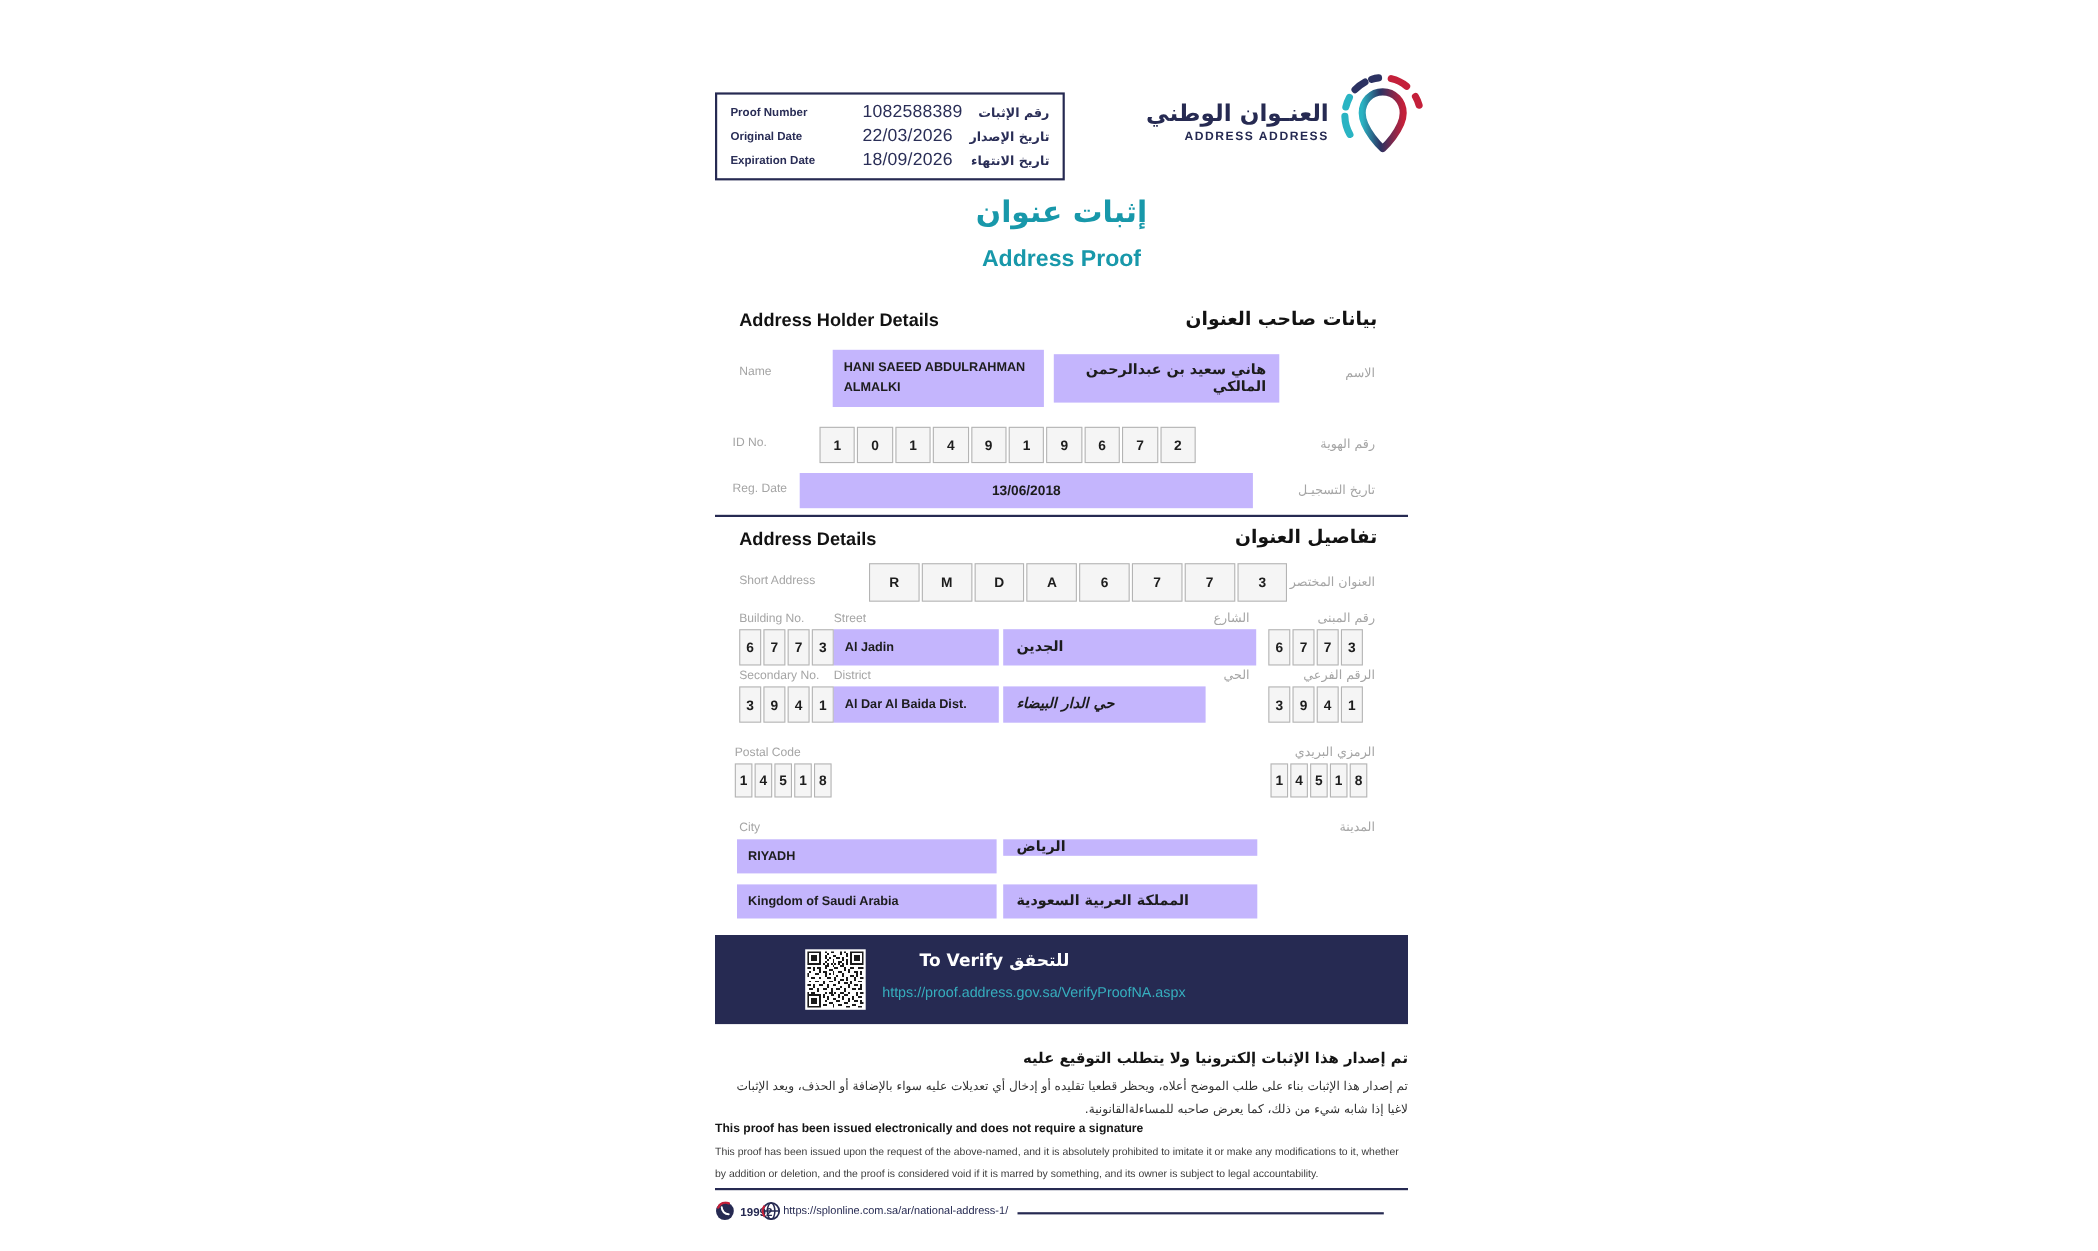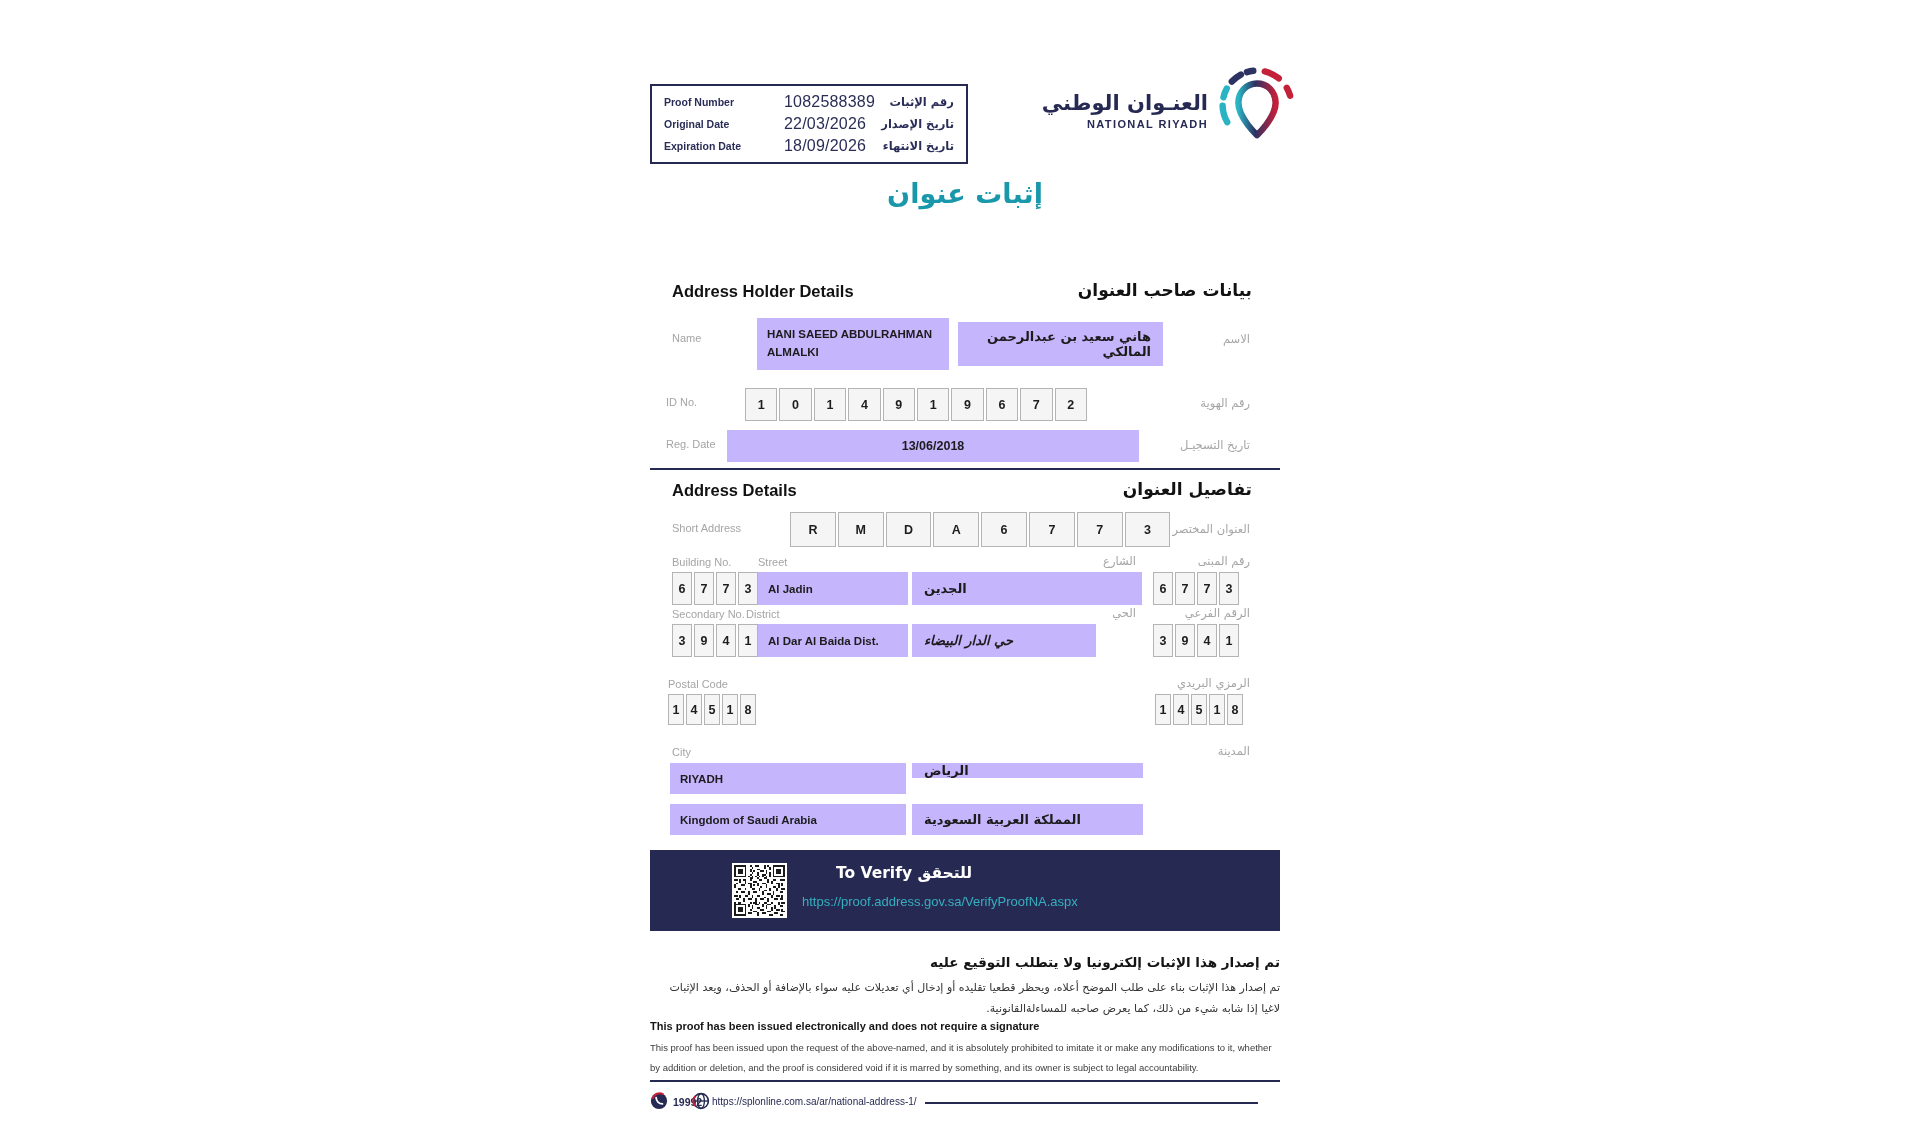--- a/index.html
+++ b/index.html
@@ -83,21 +83,21 @@
     <div class="pb-row">
       <span class="pb-en">Expiration Date</span>
       <span class="pb-val">18/09/2026</span>
       <span class="pb-ar">تاريخ الانتهاء</span>
     </div>
   </div>
 
   <div class="logo">
     <div class="logo-text">
       <div class="logo-ar">العنـوان الوطني</div>
-      <div class="logo-en">NATIONAL RIYADH</div>
+      <div class="logo-en">ADDRESS ADDRESS</div>
     </div>
     <svg width="86" height="92" viewBox="0 0 120 126">
       <defs>
         <linearGradient id="pg" x1="0" y1="0" x2="1" y2="0">
           <stop offset="0" stop-color="#2ab4c3"></stop>
             <stop offset="0.45" stop-color="#2c3262"></stop>
             <stop offset="1" stop-color="#c4203a"></stop>
         </linearGradient>
       </defs>
       <g fill="none" stroke-linecap="round">
@@ -106,20 +106,21 @@
         <circle cx="60" cy="56" r="48" stroke="#2c3262" stroke-width="9" stroke-dasharray="16 999" transform="rotate(223 60 56)"></circle>
         <circle cx="60" cy="56" r="48" stroke="#2c3262" stroke-width="9" stroke-dasharray="9 999" transform="rotate(253 60 56)"></circle>
         <circle cx="60" cy="56" r="48" stroke="#c4203a" stroke-width="9" stroke-dasharray="22 999" transform="rotate(283 60 56)"></circle>
         <circle cx="60" cy="56" r="48" stroke="#c4203a" stroke-width="9" stroke-dasharray="12 999" transform="rotate(330 60 56)"></circle>
         <path d="M60 26 C45 26 34 38 34 53 C34 74 60 98 60 98 C60 98 86 74 86 53 C86 38 75 26 60 26 Z" stroke="url(#pg)" stroke-width="9" stroke-linejoin="round"></path>
       </g>
     </svg>
   </div>
 
   <div class="title-ar">إثبات عنوان</div>
+  <div class="title-en">Address Proof</div>
 
   <div class="sec-head-en" style="left:22px;top:282px;">Address Holder Details</div>
   <div class="sec-head-ar" style="right:28px;top:280px;">بيانات صاحب العنوان</div>
 
   <div class="lbl" style="left:22px;top:332px;">Name</div>
   <div class="gbox en" style="left:107px;top:318px;width:192px;height:52px;line-height:1.55;">HANI SAEED ABDULRAHMAN ALMALKI</div>
   <div class="gbox ar" style="left:308px;top:322px;width:205px;height:44px;">هاني سعيد بن عبدالرحمن المالكي</div>
   <div class="lbl-ar" style="right:30px;top:332px;">الاسم</div>
 
   <div class="lbl" style="left:16px;top:396px;">ID No.</div>
@@ -172,21 +173,21 @@
   <div class="gbox en" style="left:108px;top:572px;width:150px;height:33px;">Al Jadin</div>
   <div class="gbox ar" style="left:262px;top:572px;width:230px;height:33px;">الجدين</div>
   <div class="digits d4" style="left:503px;top:572px;">
       <span class="digit">6</span>
       <span class="digit">7</span>
       <span class="digit">7</span>
       <span class="digit">3</span>
     </div>
 
   <div class="lbl" style="left:22px;top:608px;">Secondary No.</div>
-  <div class="lbl" style="left:96px;top:608px;">District</div>
+  <div class="lbl" style="left:108px;top:608px;">District</div>
   <div class="lbl-ar" style="right:144px;top:606px;">الحي</div>
   <div class="lbl-ar" style="right:30px;top:606px;">الرقم الفرعي</div>
   <div class="digits d4" style="left:22px;top:624px;">
       <span class="digit">3</span>
       <span class="digit">9</span>
       <span class="digit">4</span>
       <span class="digit">1</span>
     </div>
   <div class="gbox en" style="left:108px;top:624px;width:150px;height:33px;">Al Dar Al Baida Dist.</div>
   <div class="gbox ar" style="left:262px;top:624px;width:184px;height:33px;font-style:italic;">حي الدار البيضاء</div>

